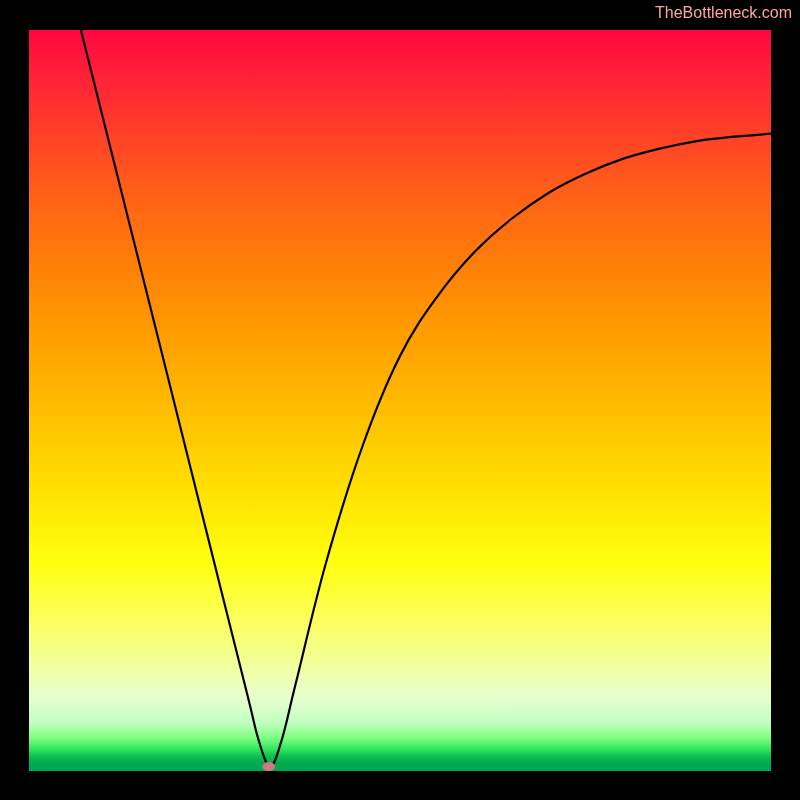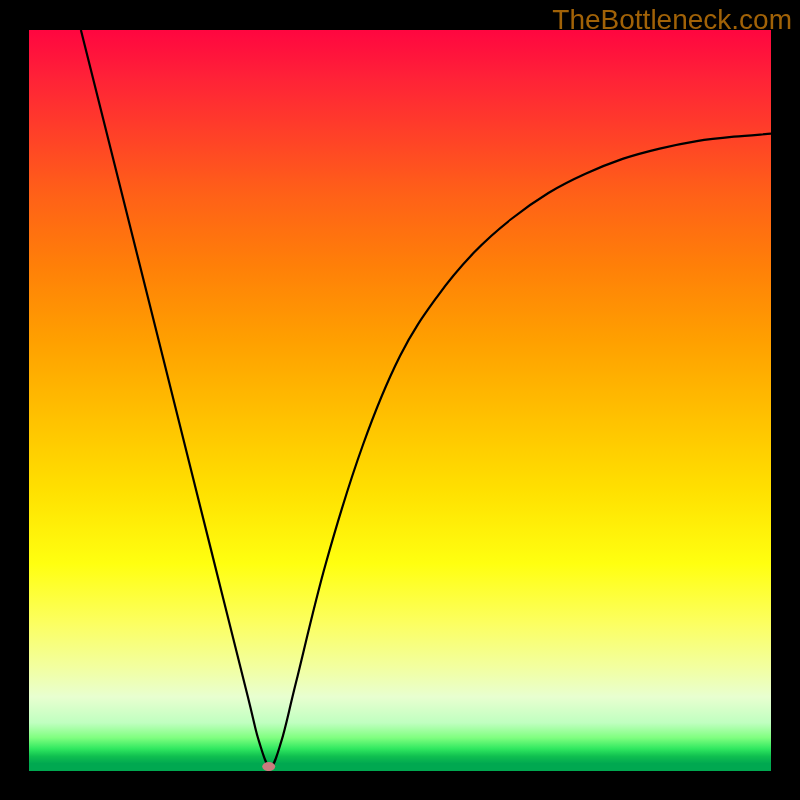--- a/index.html
+++ b/index.html
@@ -59,23 +59,23 @@
   }
   .dot {
     fill: #cc7b7e;
     stroke: none;
   }
   .watermark {
     position: absolute;
     top: 4px;
     right: 8px;
     font-family: Arial, Helvetica, sans-serif;
-    font-size: 28px;
+    font-size: 16px;
     font-weight: 500;
-    color: #a16207;
+    color: #fca5a5;
     letter-spacing: 0px;
   }
 </style>
 </head>
 <body>
 
 <div class="container">
 
   <div class="plot-area"></div>
 

